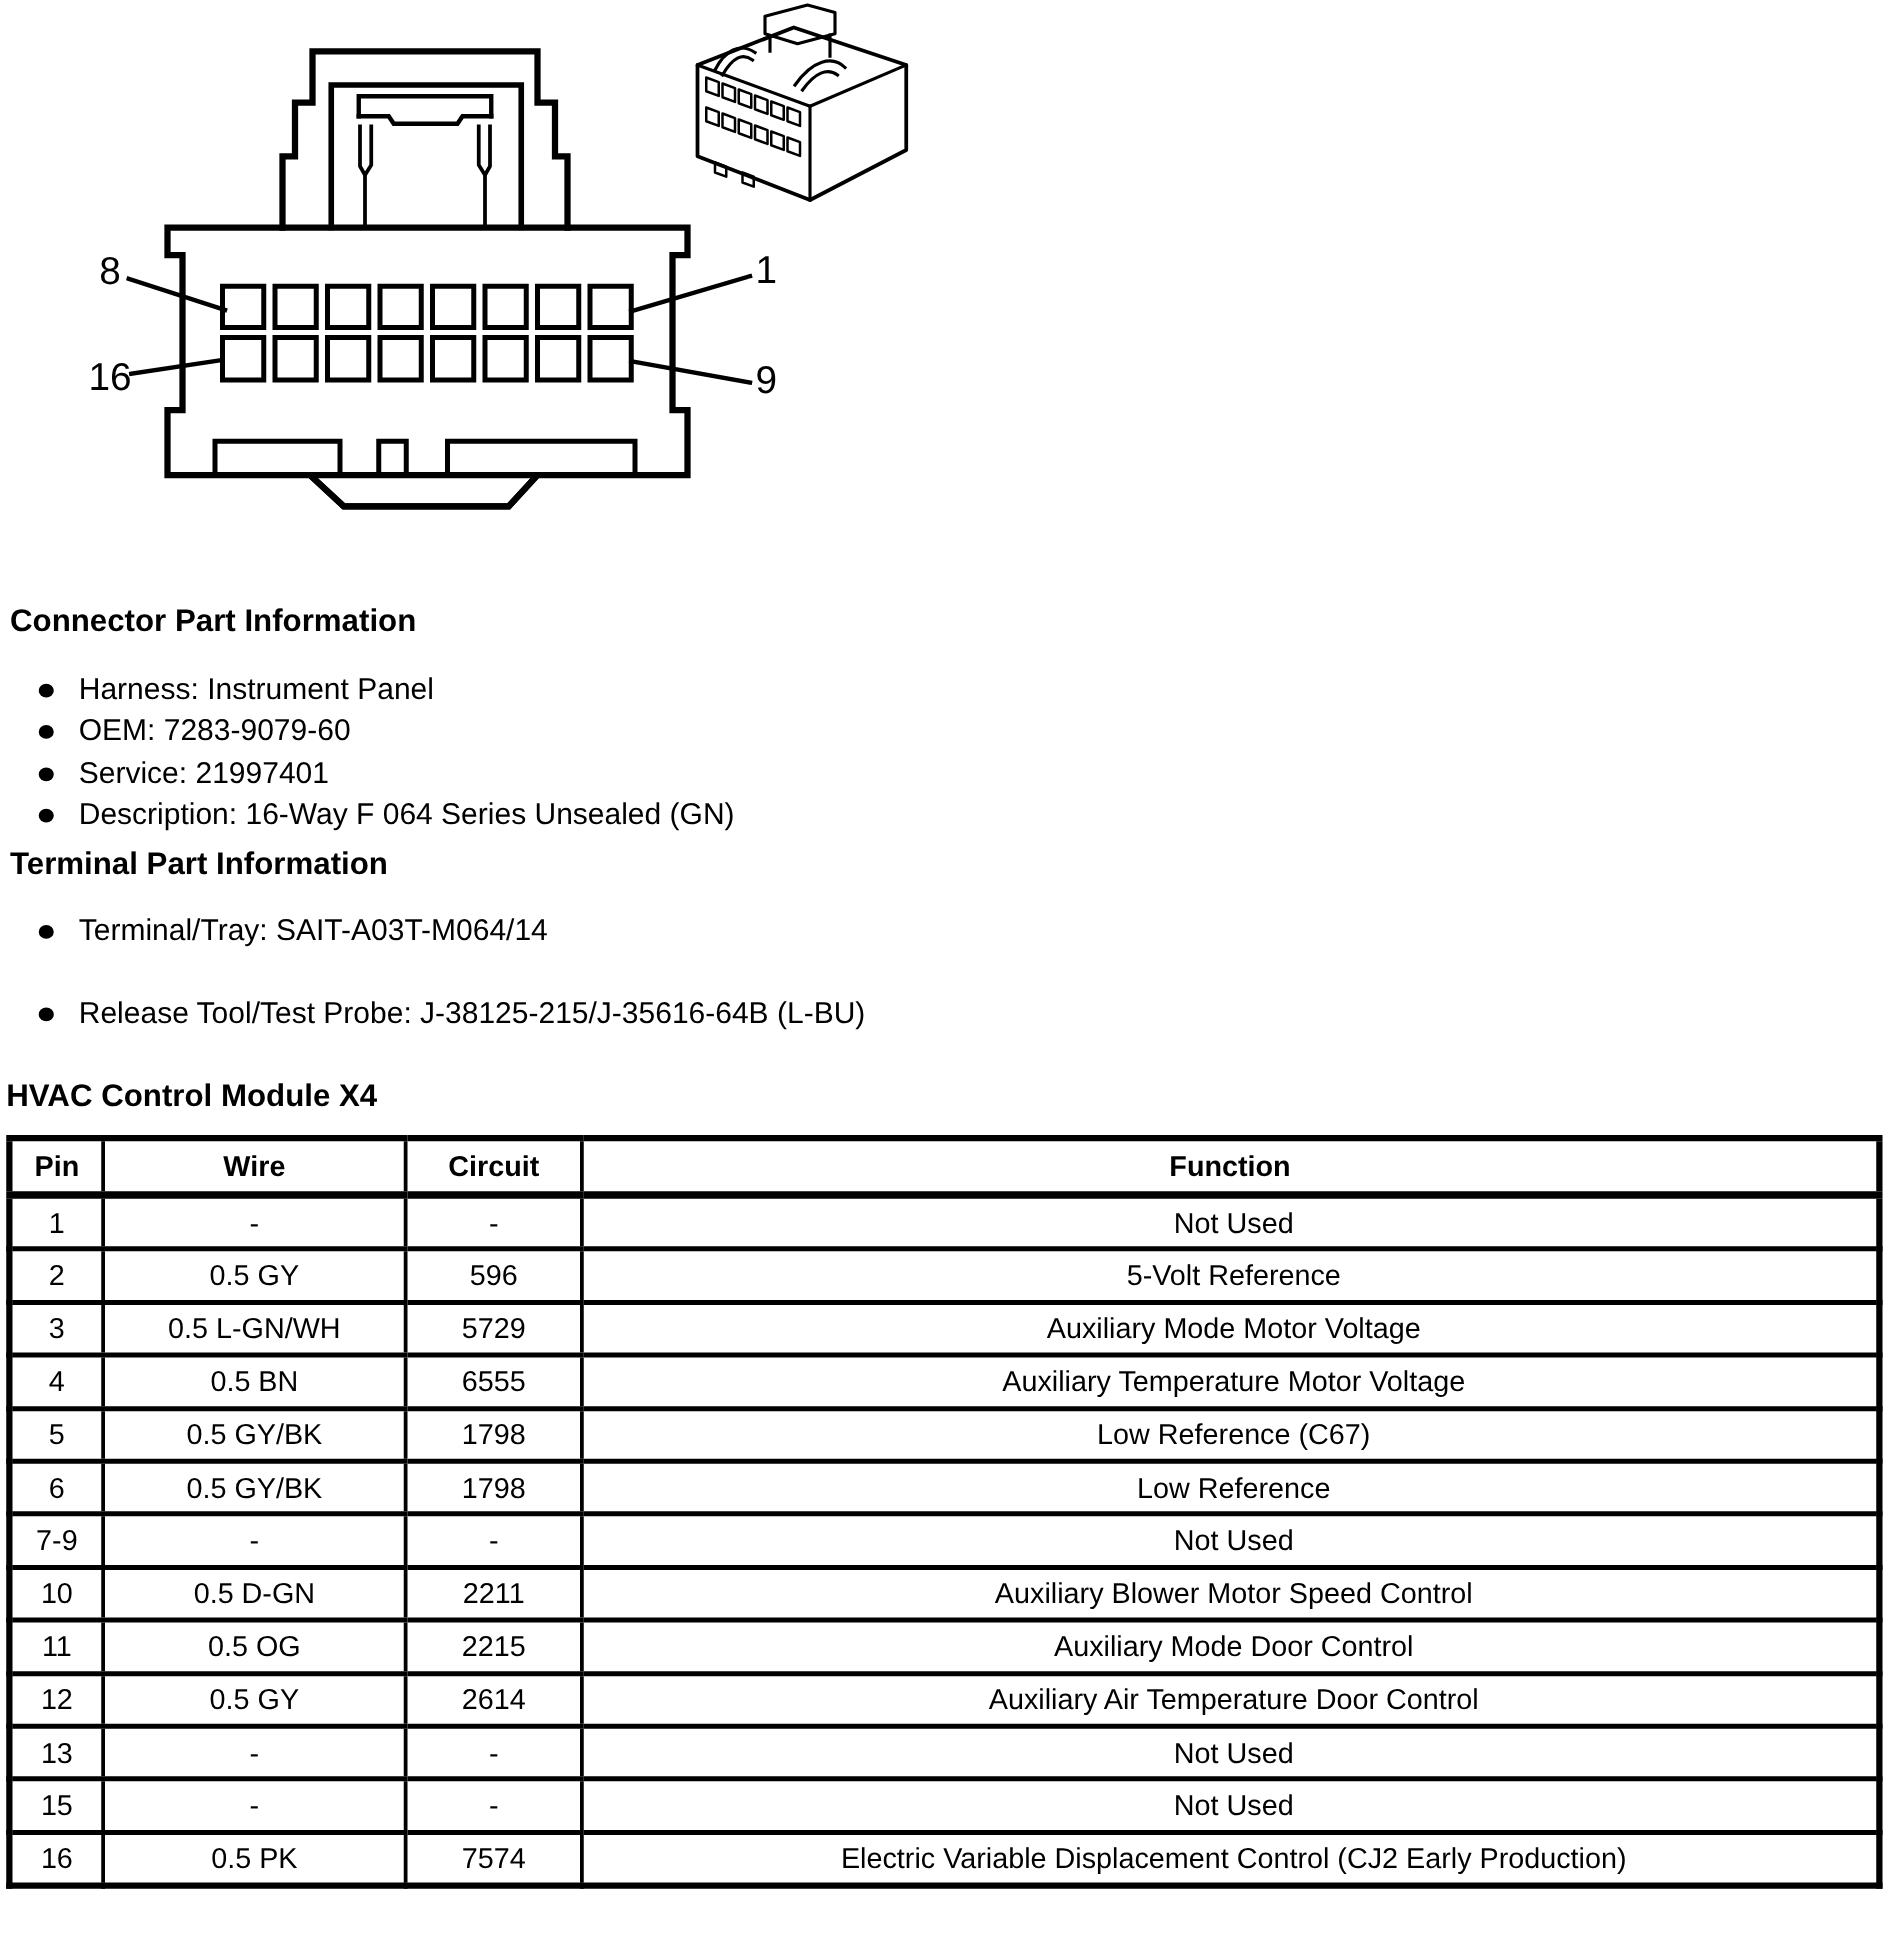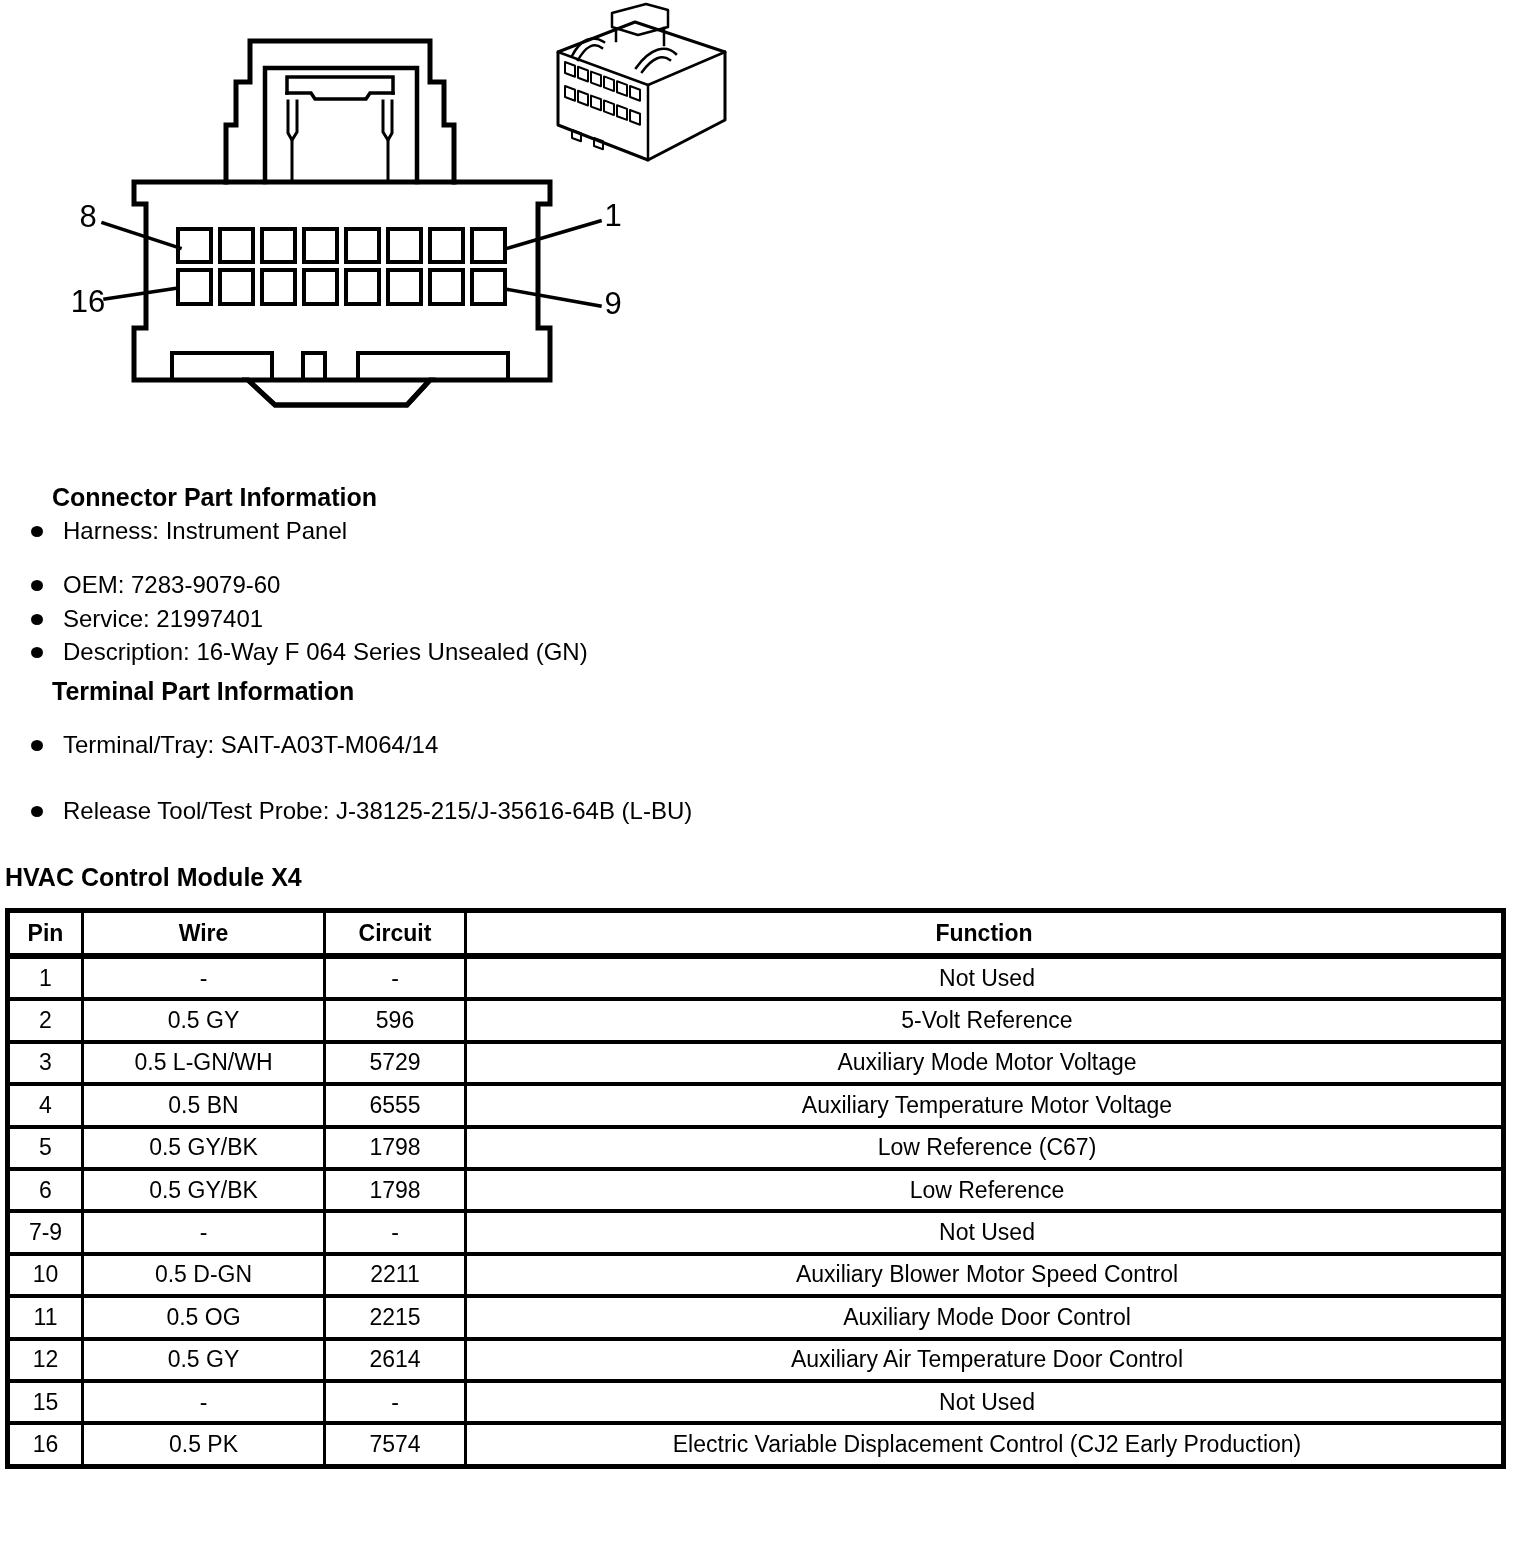--- a/index.html
+++ b/index.html
@@ -7,21 +7,21 @@
     position:relative;width:1520px;height:1554px;background:#ffffff;
     font-family:"Liberation Sans","DejaVu Sans",sans-serif;color:#000;
     overflow:hidden;
   }
   .abs{position:absolute;}
   svg{display:block;}
   .pin-label{
     position:absolute;font-size:31px;line-height:32px;text-align:center;color:#000;
   }
   .section-heading{
-    position:absolute;left:8px;font-size:25px;line-height:25px;font-weight:bold;white-space:nowrap;margin-left:44px;
+    position:absolute;left:8px;font-size:25px;line-height:25px;font-weight:bold;white-space:nowrap;
   }
   .bullet-row{
     position:absolute;left:31px;display:flex;align-items:center;height:30px;white-space:nowrap;
   }
   .bullet-dot{
     width:12px;height:11px;border-radius:50%;background:#000;flex:0 0 auto;
   }
   .bullet-text{margin-left:20px;font-size:24px;line-height:30px;}
   .table-title{
     position:absolute;left:5px;width:1500px;text-align:left;
@@ -114,21 +114,21 @@
       <path d="M572,130 l9,3.3 v8 l-9,-3.3 z M594,138 l9,3.3 v8 l-9,-3.3 z" stroke-width="2"></path>
     </g>
   </svg>
 
   <div class="pin-label" style="left:68px;top:201px;width:40px">8</div>
   <div class="pin-label" style="left:593px;top:200px;width:40px">1</div>
   <div class="pin-label" style="left:66px;top:286px;width:44px">16</div>
   <div class="pin-label" style="left:593px;top:288px;width:40px">9</div>
 
   <div class="section-heading" style="top:485px">Connector Part Information</div>
-  <div class="bullet-row" style="top:516px">
+  <div class="bullet-row" style="top:537px">
     <span class="bullet-dot"></span>
     <span class="bullet-text">Harness: Instrument Panel</span>
   </div>
   <div class="bullet-row" style="top:570px">
     <span class="bullet-dot"></span>
     <span class="bullet-text">OEM: 7283-9079-60</span>
   </div>
   <div class="bullet-row" style="top:604px">
     <span class="bullet-dot"></span>
     <span class="bullet-text">Service: 21997401</span>
@@ -220,20 +220,26 @@
         <td>2215</td>
         <td class="fn">Auxiliary Mode Door Control</td>
       </tr>
       <tr>
         <td>12</td>
         <td>0.5 GY</td>
         <td>2614</td>
         <td class="fn">Auxiliary Air Temperature Door Control</td>
       </tr>
       <tr>
+        <td>13</td>
+        <td>-</td>
+        <td>-</td>
+        <td class="fn">Not Used</td>
+      </tr>
+      <tr>
         <td>15</td>
         <td>-</td>
         <td>-</td>
         <td class="fn">Not Used</td>
       </tr>
       <tr>
         <td>16</td>
         <td>0.5 PK</td>
         <td>7574</td>
         <td class="fn">Electric Variable Displacement Control (CJ2 Early Production)</td>

